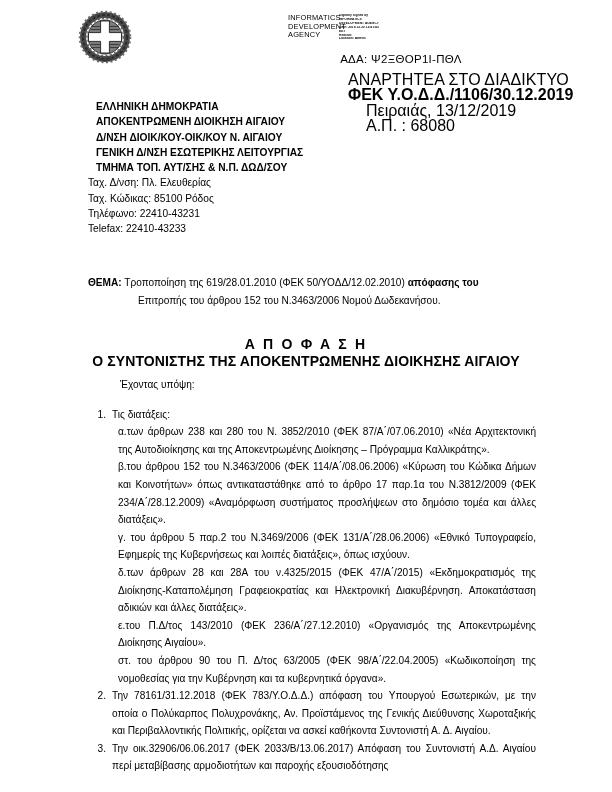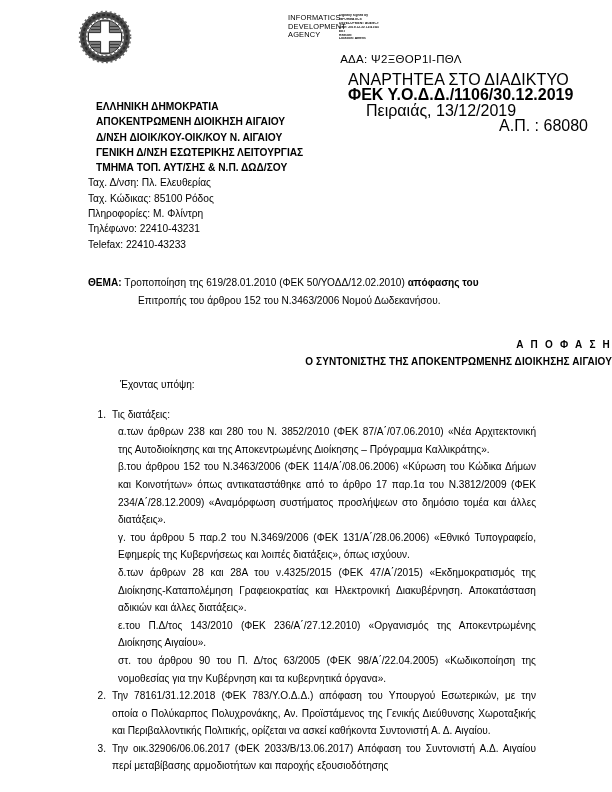--- a/index.html
+++ b/index.html
@@ -76,21 +76,21 @@
     position: absolute;
     top: 72px;
     left: 348px;
     width: 240px;
     font-size: 16px;
     line-height: 15.4px;
   }
   .right-head .rh-1 { letter-spacing: 0.1px; }
   .right-head .rh-2 { font-weight: bold; }
   .right-head .rh-3 { padding-left: 18px; }
-  .right-head .rh-4 { padding-left: 18px; text-align: right; }
+  .right-head .rh-4 { padding-left: 18px; }
 
   
   .left-head {
     position: absolute;
     top: 99px;
     left: 88px;
     width: 250px;
     font-size: 10.2px;
     line-height: 15.3px;
   }
@@ -110,22 +110,22 @@
   .subject .lbl { font-weight: bold; }
   .subject .bold { font-weight: bold; }
   .subject .ind { display: block; padding-left: 50px; }
 
   
   .decision {
     position: absolute;
     top: 336px;
     left: 0;
     width: 612px;
-    text-align: right;
-    font-size: 10px;
+    text-align: center;
+    font-size: 14px;
     font-weight: bold;
     line-height: 17px;
   }
   .decision .d1 { letter-spacing: 2.2px; }
   .decision .d2 { letter-spacing: 0.1px; }
 
   
   .body-block {
     position: absolute;
     top: 376px;
@@ -227,21 +227,20 @@
   </div>
 
   <div class="left-head">
     <div class="bold">ΕΛΛΗΝΙΚΗ ΔΗΜΟΚΡΑΤΙΑ</div>
     <div class="bold">ΑΠΟΚΕΝΤΡΩΜΕΝΗ ΔΙΟΙΚΗΣΗ ΑΙΓΑΙΟΥ</div>
     <div class="bold">Δ/ΝΣΗ ΔΙΟΙΚ/ΚΟΥ-ΟΙΚ/ΚΟΥ Ν. ΑΙΓΑΙΟΥ</div>
     <div class="bold">ΓΕΝΙΚΗ Δ/ΝΣΗ ΕΣΩΤΕΡΙΚΗΣ ΛΕΙΤΟΥΡΓΙΑΣ</div>
     <div class="bold">ΤΜΗΜΑ ΤΟΠ. ΑΥΤ/ΣΗΣ &amp; Ν.Π. ΔΩΔ/ΣΟΥ</div>
     <div>Ταχ. Δ/νση: Πλ. Ελευθερίας</div>
     <div>Ταχ. Κώδικας: 85100 Ρόδος</div>
-    <div>Πληροφορίες: Μ. Φλίντρη</div>
     <div>Τηλέφωνο: 22410-43231</div>
     <div>Telefax: 22410-43233</div>
   </div>
 
   <div class="subject">
     <span class="lbl">ΘΕΜΑ:</span>
     <span>Τροποποίηση της 619/28.01.2010  (ΦΕΚ 50/ΥΟΔΔ/12.02.2010) </span>
     <span class="bold">απόφασης του</span>
     <span class="ind">Επιτροπής του άρθρου 152 του Ν.3463/2006 Νομού Δωδεκανήσου.</span>
   </div>

